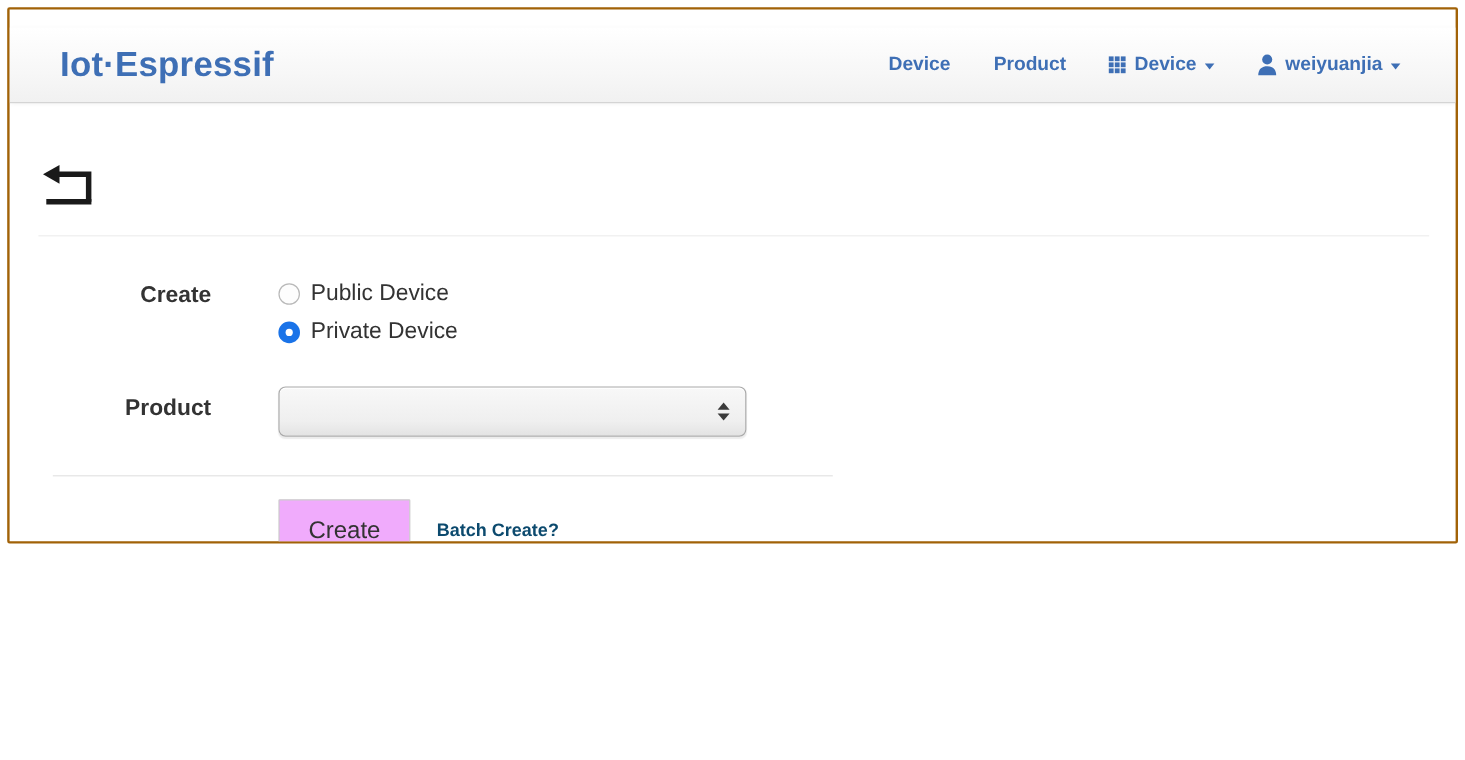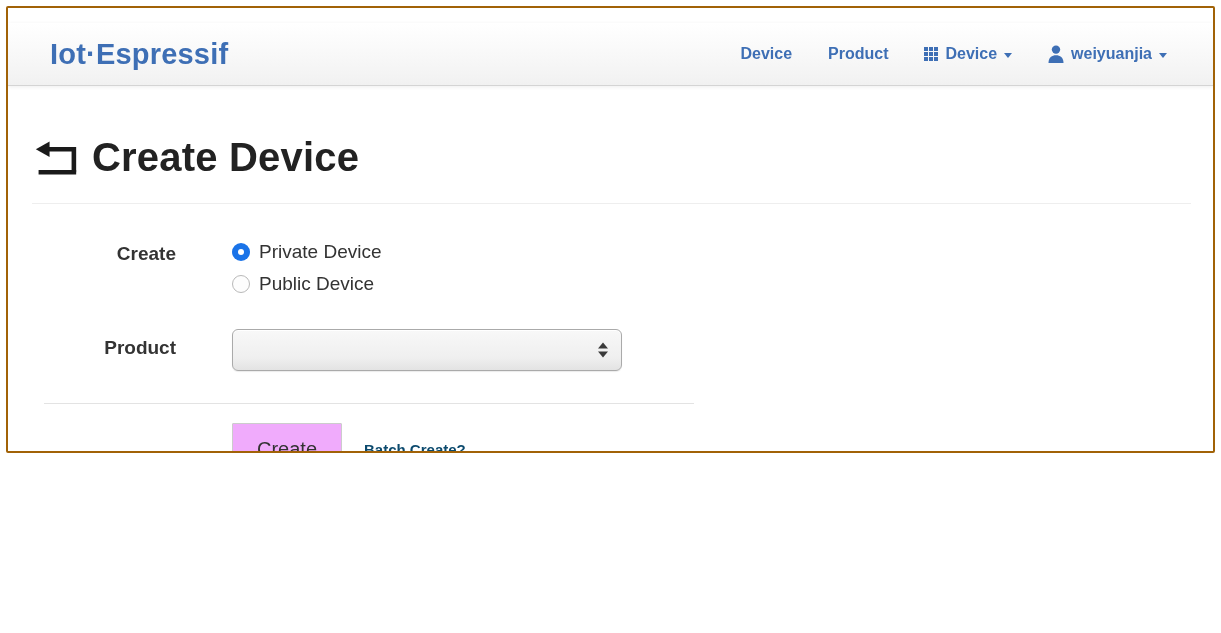--- a/index.html
+++ b/index.html
@@ -253,38 +253,37 @@
       </div>
     </div>
   </div>
 
   <div class="page-header">
     <svg class="back-icon" width="44" height="38" viewBox="0 0 48 40">
       <path d="M46 35.5 H5" stroke="#1a1a1a" stroke-width="5" fill="none"></path>
       <path d="M43.5 35.5 V10.5 H14" stroke="#1a1a1a" stroke-width="5" fill="none"></path>
       <polygon points="2,10.5 17,2 17,19" fill="#1a1a1a"></polygon>
     </svg>
-    <h1 class="page-title">Create Device</h1>
   </div>
 
   <hr class="rule-top">
 
   <div class="form">
 
 
     <div class="form-row row-privacy">
       <div class="form-label">Create</div>
       <div class="form-control-col">
         <div class="radio-option">
+          <span class="radio-dot unchecked"></span>
+          <span class="radio-label">Public Device</span>
+        </div>
+        <div class="radio-option">
           <span class="radio-dot checked"></span>
           <span class="radio-label">Private Device</span>
-        </div>
-        <div class="radio-option">
-          <span class="radio-dot unchecked"></span>
-          <span class="radio-label">Public Device</span>
         </div>
       </div>
     </div>
 
     <div class="form-row row-product">
       <div class="form-label">Product</div>
       <div class="form-control-col">
         <div class="select-box">
           <span class="select-value"></span>
           <span class="select-arrows">

